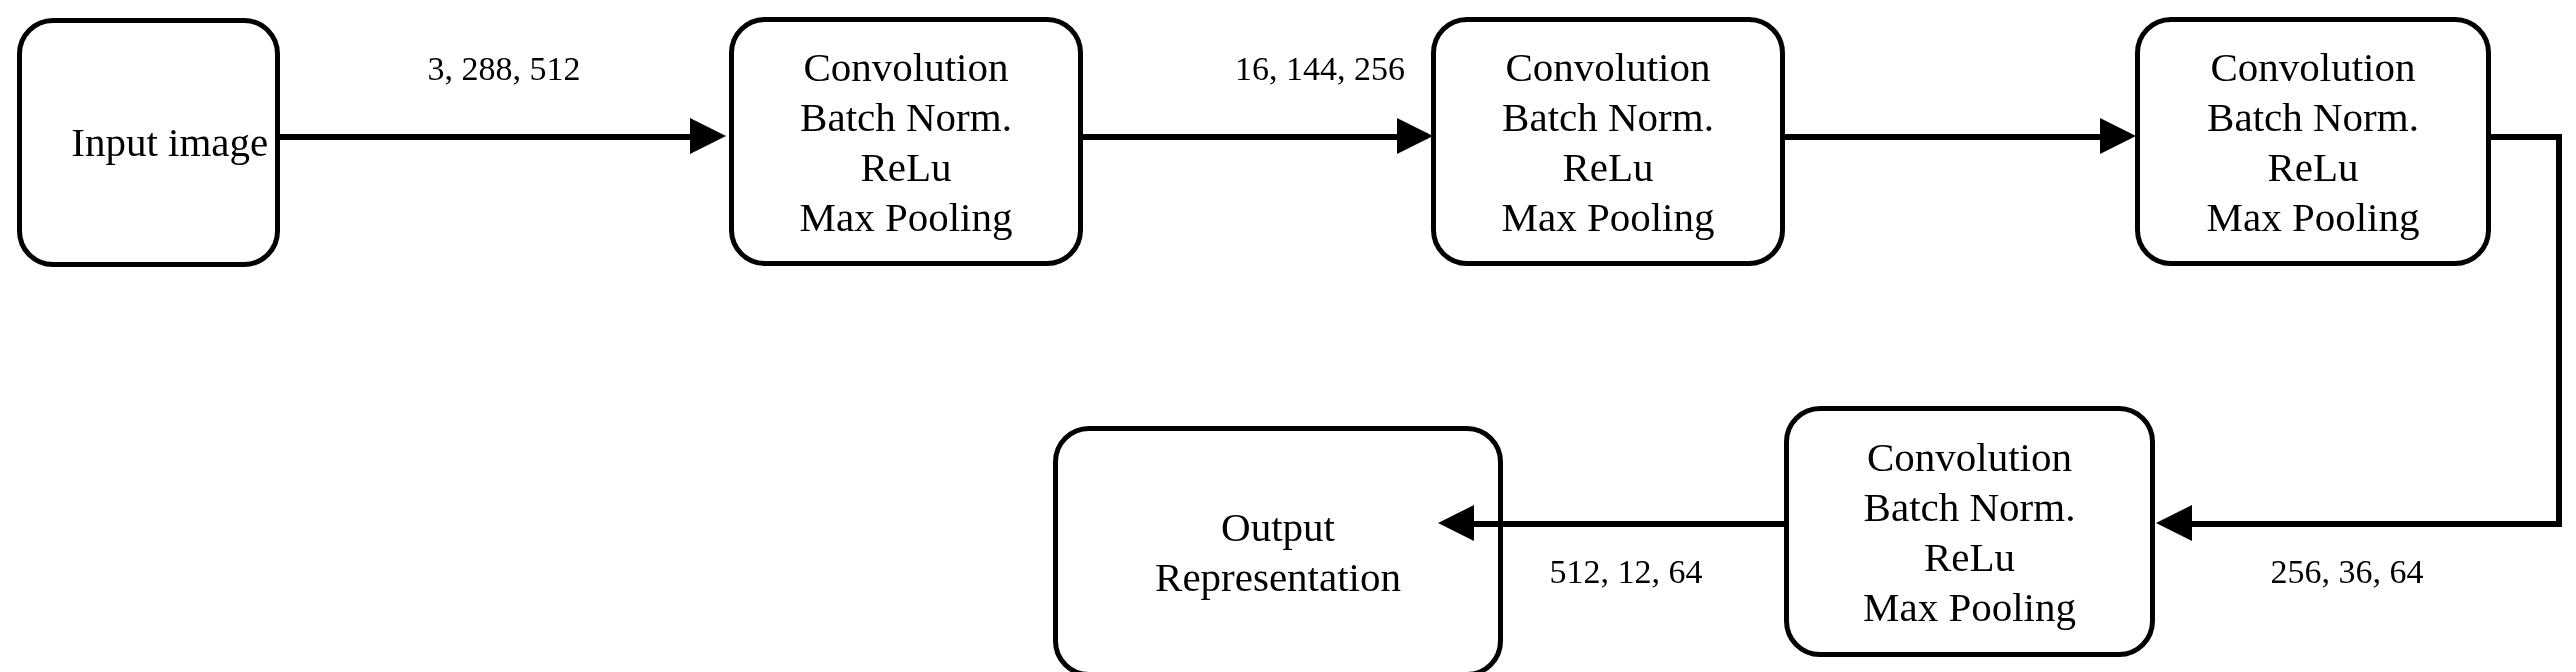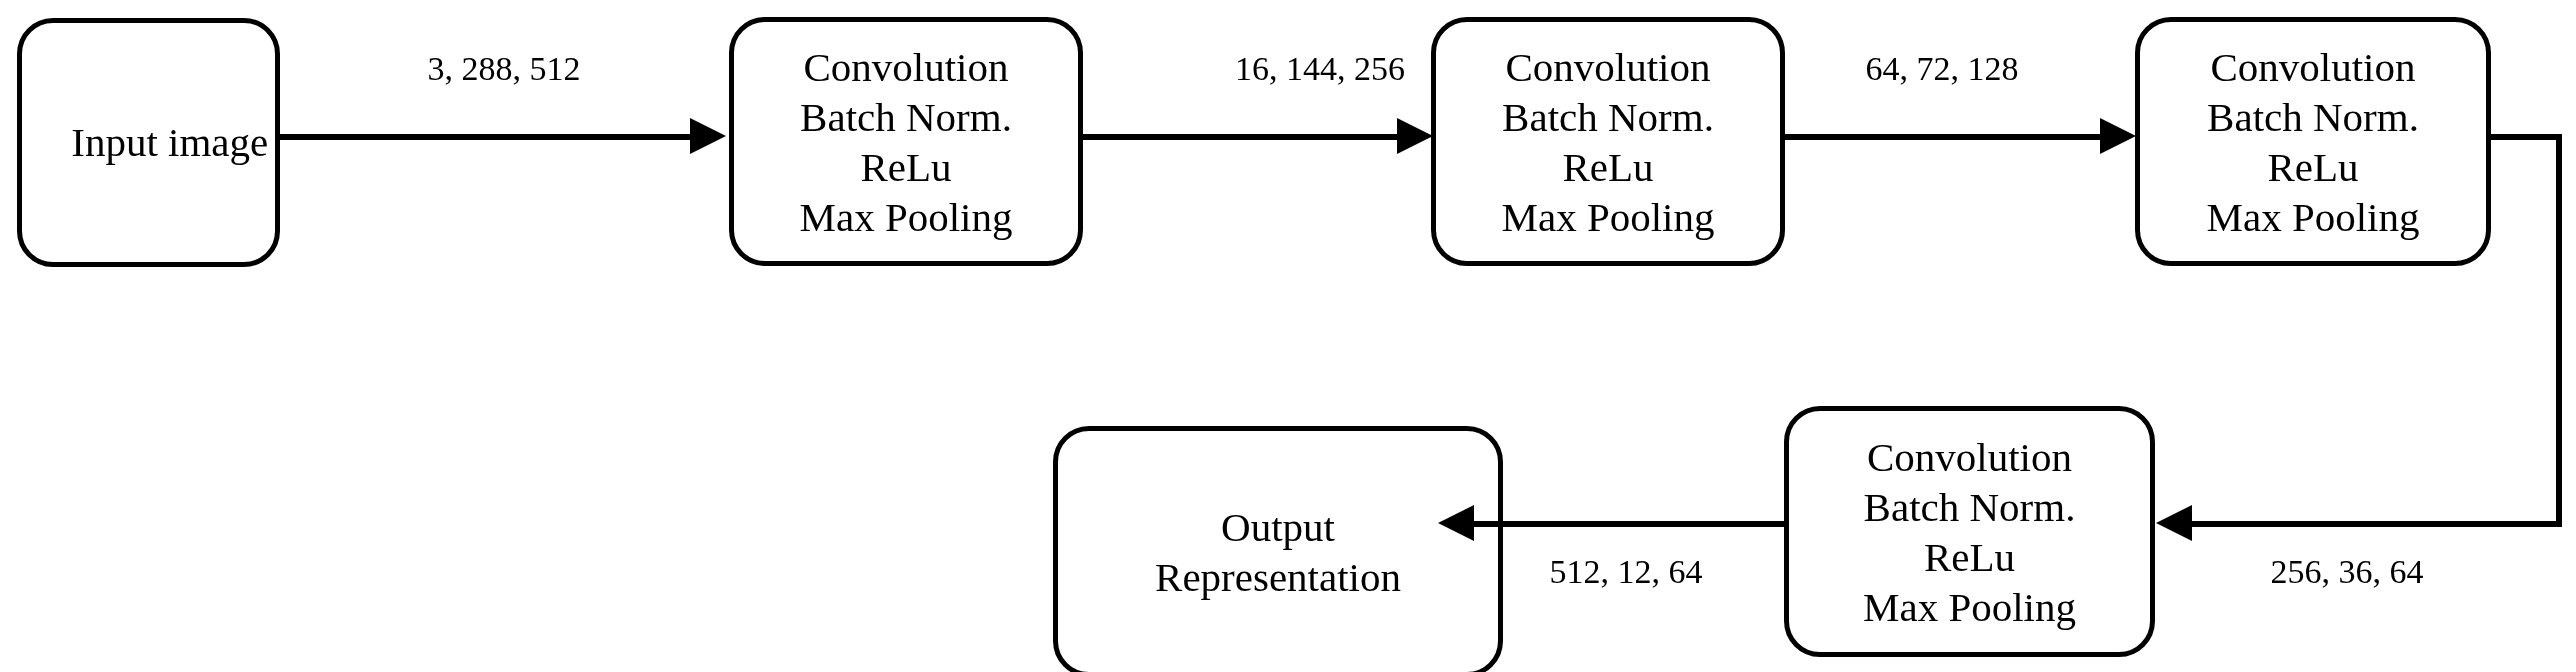--- a/index.html
+++ b/index.html
@@ -123,21 +123,20 @@
   <div class="line l1"></div>
   <div class="ah-r h1"></div>
   <div class="edge-label e1">3, 288, 512</div>
 
   <div class="line l2"></div>
   <div class="ah-r h2"></div>
   <div class="edge-label e2">16, 144, 256</div>
 
   <div class="line l3"></div>
   <div class="ah-r h3"></div>
-  <div class="edge-label e3">64, 72, 128</div>
 
   <div class="line c1"></div>
   <div class="line c2"></div>
   <div class="line c3"></div>
   <div class="ah-l h4"></div>
   <div class="edge-label e4">256, 36, 64</div>
 
   <div class="line l5"></div>
   <div class="ah-l h5"></div>
   <div class="edge-label e5">512, 12, 64</div>

